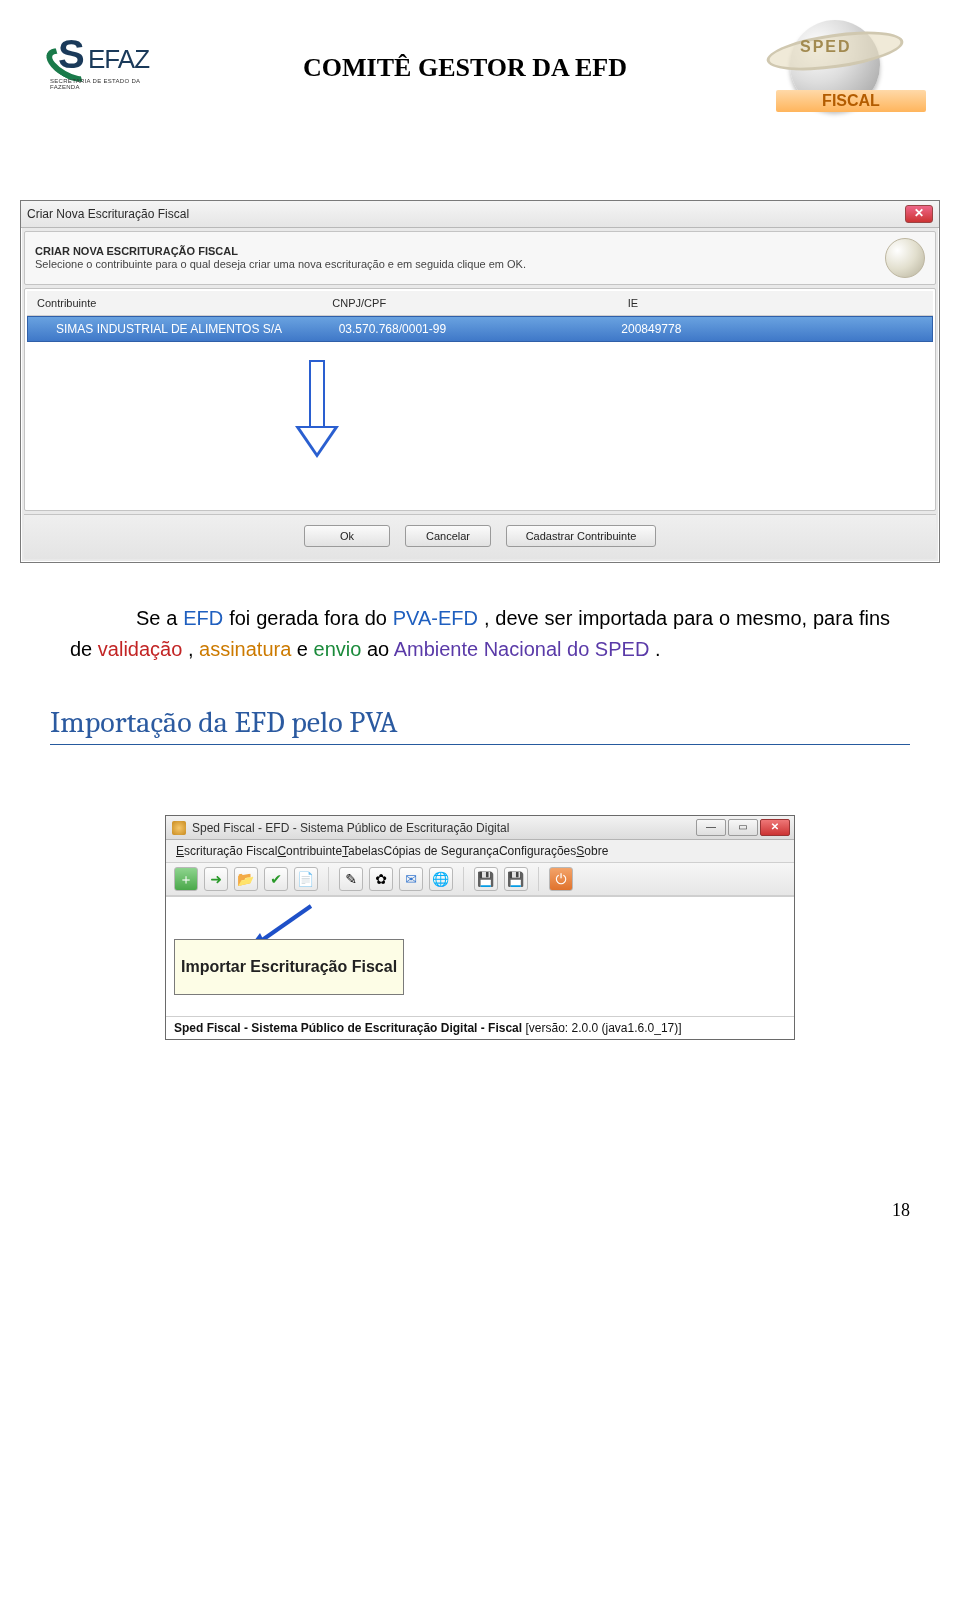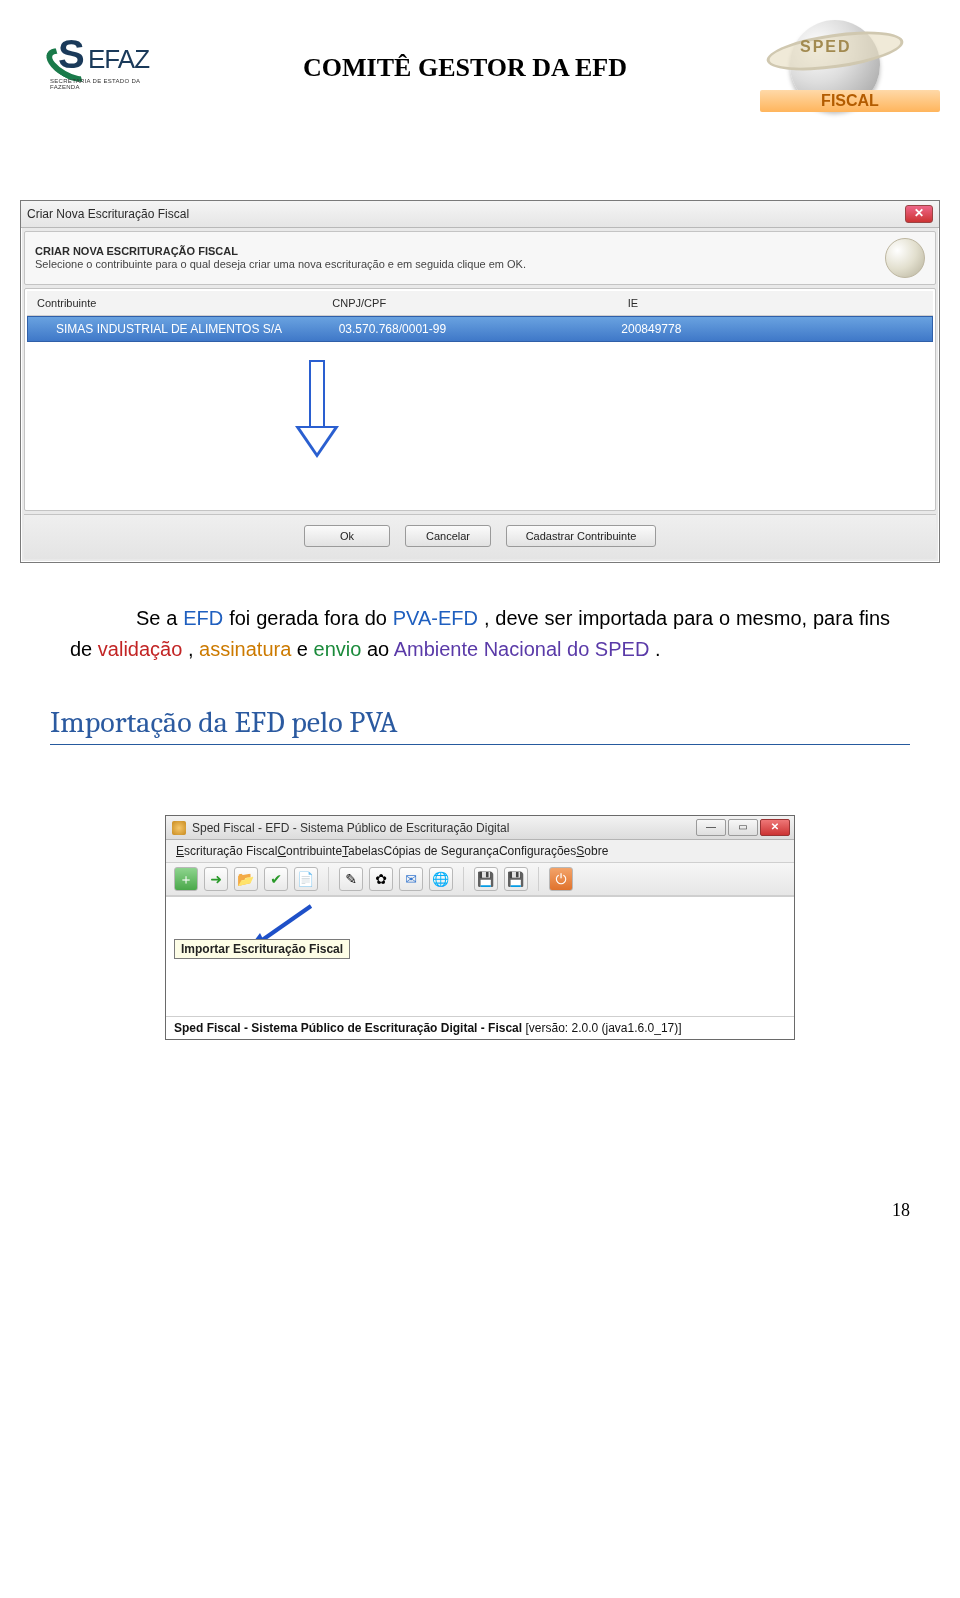--- a/index.html
+++ b/index.html
@@ -80,22 +80,22 @@
     background: rgba(230,220,190,.6);
   }
   .sped-ring-text {
     position: absolute; left: 40px; top: 18px;
     font-family: Arial, sans-serif;
     font-size: 16px; font-weight: bold;
     color: #a28a50;
     letter-spacing: 2px;
   }
   .sped-fiscal {
-    position: absolute; left: 0; bottom: -2px;
-    width: 180px;
+    position: absolute; left: 16px; bottom: -2px;
+    width: 150px;
     background: linear-gradient(#ffd9a8,#ffb55c);
     color: #b35c00;
     font-family: Arial, sans-serif;
     font-weight: bold; font-size: 16px;
     text-align: center;
     padding: 2px 0;
     border-radius: 2px;
   }
 
   
@@ -297,22 +297,22 @@
   .app-body {
     position: relative;
     height: 120px;
     background: #fff;
     border-top: 1px solid #cfcfcf;
   }
   .tooltip {
     position: absolute; left: 8px; top: 42px;
     background: #fdfde6;
     border: 1px solid #7a7a7a;
-    padding: 2px 6px;
-    font-size: 12px; font-weight: bold;
+    padding: 18px 6px;
+    font-size: 16px; font-weight: bold;
     color: #222;
   }
   .blue-arrow {
     position: absolute; left: 80px; top: 4px;
     width: 70px; height: 50px;
   }
   .blue-arrow svg { width: 100%; height: 100%; }
 
   .app-statusbar {
     background: #fff;

